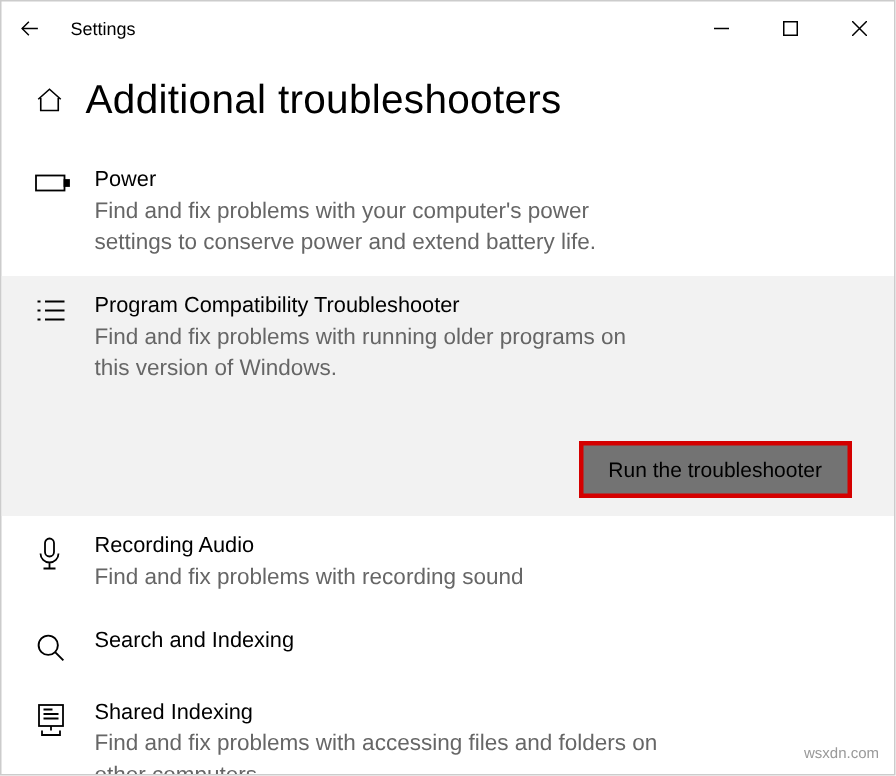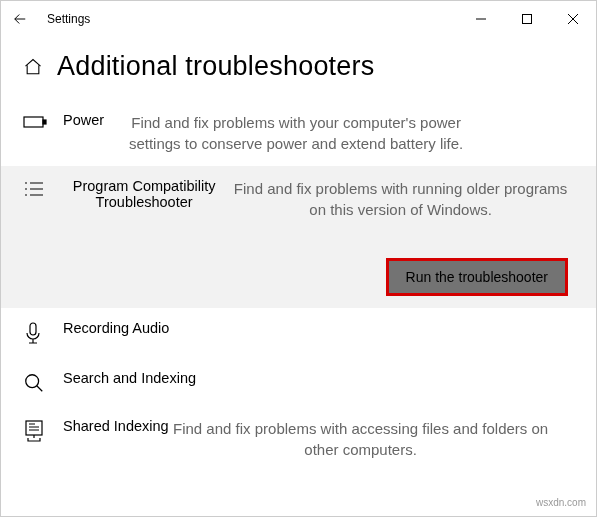--- a/index.html
+++ b/index.html
@@ -10,21 +10,21 @@
     .tb-title { font-size: 12px; }
     .tb-spacer { flex: 1; }
     .winbtn { width: 46px; height: 32px; display: flex; align-items: center; justify-content: center; cursor: pointer; }
     .heading { display: flex; align-items: center; gap: 14px; padding: 14px 22px 18px 22px; }
     .heading h1 { font-size: 27px; font-weight: 400; letter-spacing: 0.2px; }
     .list { padding: 0 0 0 0; }
     .item { display: flex; padding: 12px 22px 12px 22px; gap: 16px; }
     .item.selected { background: #f2f2f2; padding-bottom: 14px; flex-direction: column; }
     .item-row { display: flex; gap: 16px; }
     .icon-col { width: 24px; flex-shrink: 0; display: flex; align-items: flex-start; padding-top: 2px; }
-    .text-col { display: flex; flex-direction: row; gap: 2px; text-align: center; }
+    .text-col { display: flex; flex-direction: column; gap: 2px; }
     .item-title { font-size: 14.5px; font-weight: 400; color: #000; }
     .item-desc { font-size: 15px; color: #666; line-height: 1.4; max-width: 380px; }
     .run-btn-row { display: flex; justify-content: flex-end; padding-right: 8px; margin-top: 24px; }
     .run-btn { background: #737373; border: none; padding: 9px 18px; font-size: 14px; font-family: inherit; cursor: pointer; outline: 3px solid #d40000; outline-offset: -1px; }
     .watermark { position: absolute; bottom: 8px; right: 10px; font-size: 10px; color: #999; }
     svg { display: block; }
   </style>
 </head>
 <body>
 
@@ -100,20 +100,21 @@
 
   <div class="item">
     <div class="icon-col">
       <svg width="20" height="24" viewBox="0 0 20 24" fill="none" stroke="#000" stroke-width="1.2">
           <rect x="7" y="1" width="6" height="12" rx="3"></rect>
           <path d="M4 11a6 6 0 0012 0M10 17v4M6 21h8"></path>
         </svg>
     </div>
     <div class="text-col">
       <div class="item-title">Recording Audio</div>
+      <div class="item-desc">Find and fix problems with recording sound</div>
     </div>
   </div>
 
   <div class="item">
     <div class="icon-col">
       <svg width="22" height="22" viewBox="0 0 24 24" fill="none" stroke="#000" stroke-width="1.4">
           <circle cx="10" cy="10" r="7"></circle>
           <path d="M15 15l6 6"></path>
         </svg>
     </div>

